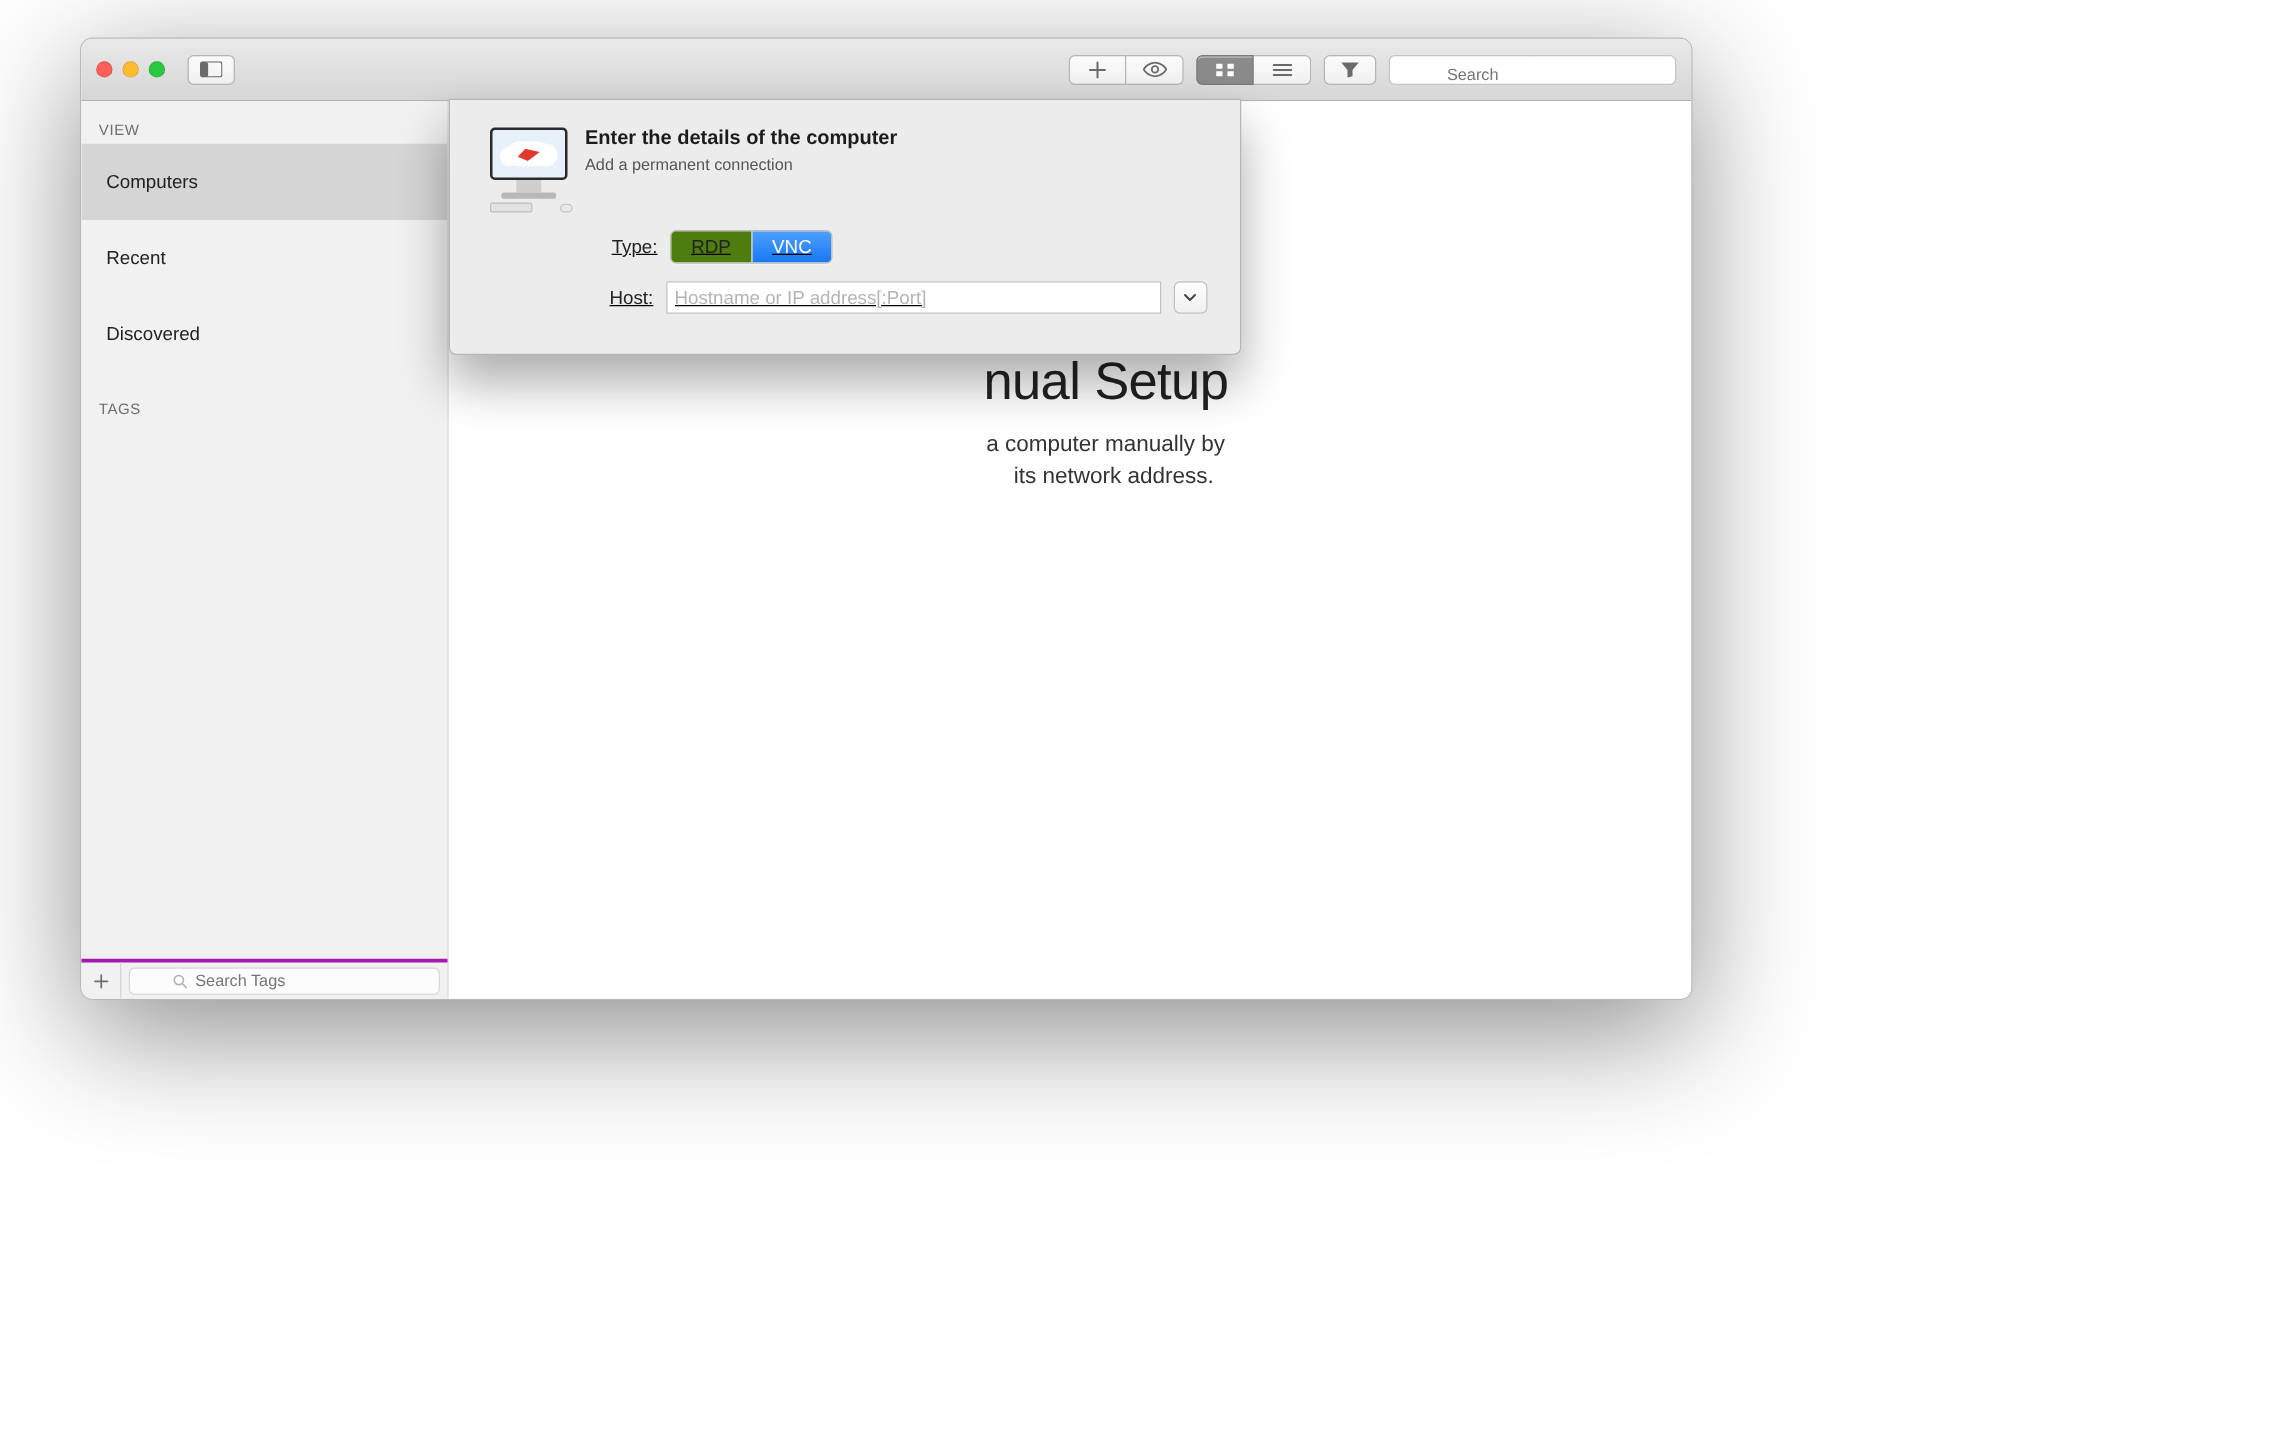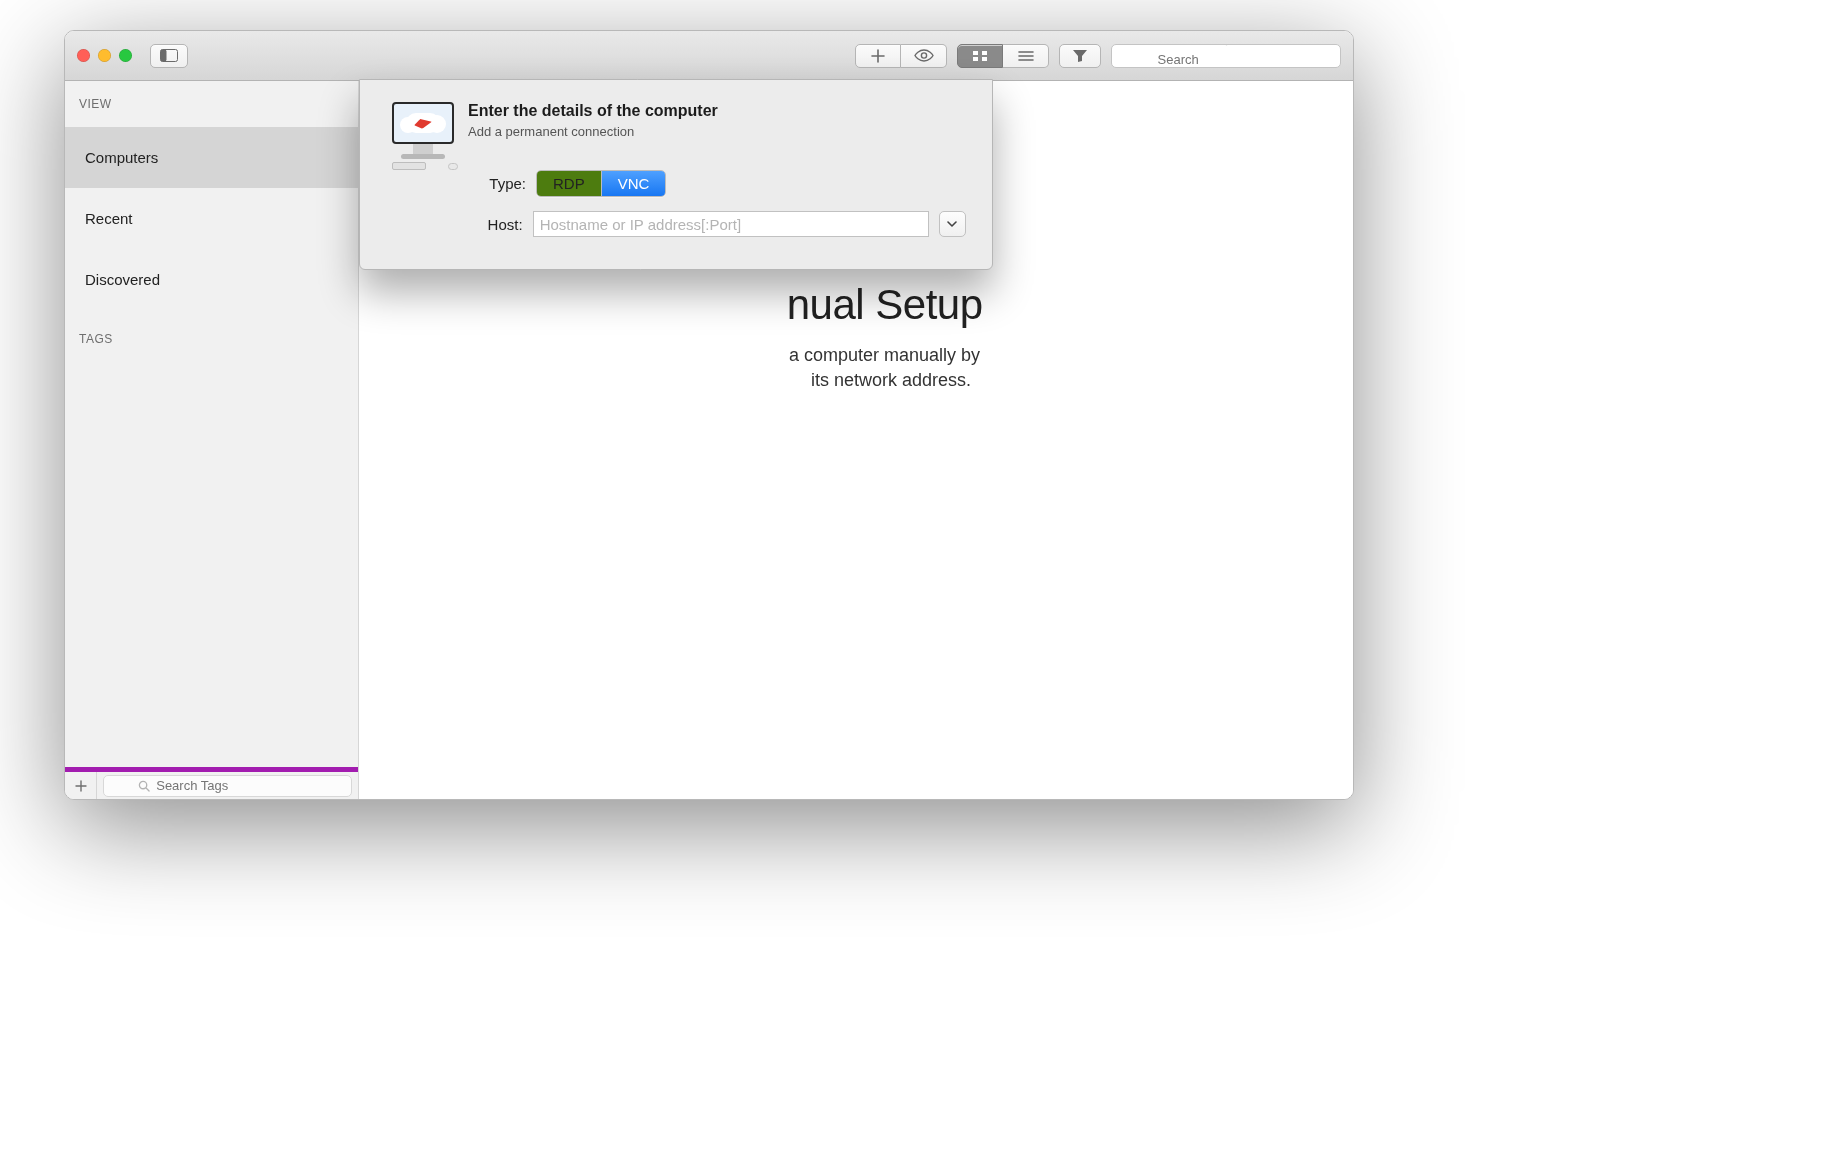--- a/index.html
+++ b/index.html
@@ -91,30 +91,30 @@
   .sidebar {
     width: 294px;
     background: #f1f1f1;
     border-right: 1px solid #d6d6d6;
     display: flex; flex-direction: column;
     font-size: 15px;
   }
   .sb-scroll { flex:1; overflow:auto; padding-top:8px; }
   .sb-header {
     color: #6e6e6e; font-size: 12px; letter-spacing: .5px;
-    padding: 8px 14px 16px;
+    padding: 8px 14px 4px;
   }
   .sb-item {
     padding: 22px 20px;
     color: #222;
     cursor: default;
   }
   .sb-item.selected { background: #d5d5d5; }
   .sb-footer {
-    border-top: 5px solid #a21caf;
+    border-top: 3px solid #a21caf;
     display:flex; align-items:center;
     height: 32px;
   }
   .sb-plus {
     width: 32px; height: 100%;
     border-right: 1px solid #d6d6d6;
     display:flex; align-items:center; justify-content:center;
     color:#6e6e6e; font-size:18px; font-weight:300;
   }
   .sb-search {
@@ -190,21 +190,21 @@
     width: 34px; height:8px; background:#e2e2e2; border:1px solid #bdbdbd; border-radius:2px;
   }
   .mouse {
     position:absolute; bottom:-4px; right:2px;
     width: 10px; height:7px; background:#e8e8e8; border:1px solid #c4c4c4; border-radius:4px;
   }
 
   .sheet-title { font-size:16px; font-weight:700; color:#1c1c1c; }
   .sheet-sub   { font-size:13px; color:#555; margin-top:4px; }
 
-  .form { margin-top: 4px; }
+  .form { margin-top: 18px; text-decoration: underline; }
   .row {
     display:flex; align-items:center; margin-bottom:14px;
     gap: 10px;
   }
   .row label {
     width: 140px; text-align:right; color:#222; font-size:15px;
   }
   .seg {
     display:flex; border:1px solid #bcbcbc; border-radius:5px; overflow:hidden;
     box-shadow: 0 1px 0 rgba(255,255,255,.4);

